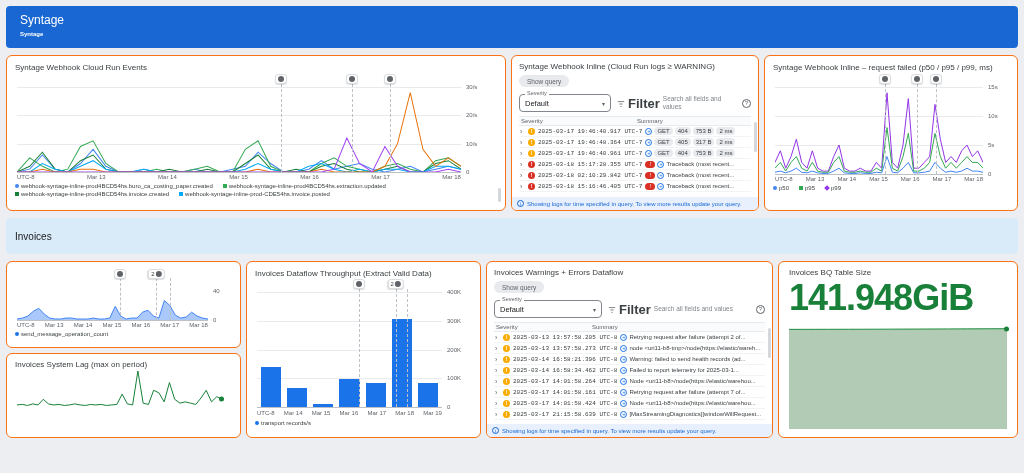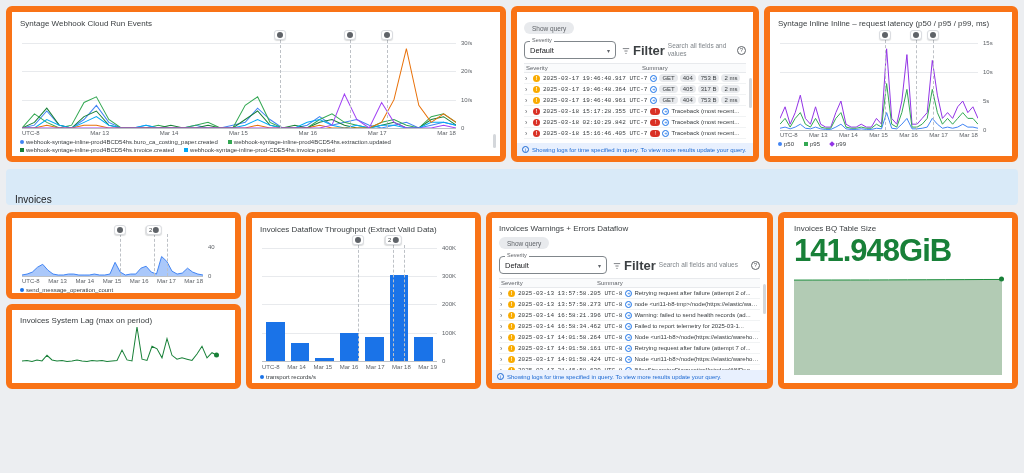--- a/index.html
+++ b/index.html
@@ -4,21 +4,21 @@
 <style>
   html,body{margin:0;padding:0;background:#e4e6e9;}
   *{box-sizing:border-box;}
   .page{width:1024px;height:473px;padding:6px;background:#eceef1;font-family:"Liberation Sans",sans-serif;position:relative;overflow:hidden;}
   .app-header{height:42px;background:#1967d2;border-radius:4px;padding:7px 14px;margin-bottom:7px;}
   .app-title{color:#fff;font-size:12px;}
   .app-subtitle{color:#fff;font-size:6px;font-weight:bold;margin-top:4px;}
   .row{display:flex;gap:5px;}
   .row1{height:156px;margin-bottom:7px;}
   .row2{height:177px;margin-bottom:6px;}
-  .card{background:#fff;border:6px solid #f97316;border-radius:6px;position:relative;overflow:hidden;}
+  .card{background:#fff;border:1px solid #f97316;border-radius:6px;position:relative;overflow:hidden;}
   .card-title{font-size:8px;color:#3c4043;white-space:nowrap;overflow:hidden;}
   
   .plot{position:relative;border-bottom:1px solid #bdc1c6;}
   .gridline{position:absolute;left:0;right:0;height:0;border-top:1px solid #e8eaed;}
   .ytick{position:absolute;right:-34px;width:32px;font-size:6px;color:#5f6368;transform:translateY(-50%);padding-left:3px;}
   .plot-svg{position:absolute;inset:0;width:100%;height:100%;}
   .evt-line{position:absolute;top:-3px;bottom:0;width:0;border-left:1px dashed #bdc1c6;}
   .evt-badge{position:absolute;top:-13px;transform:translateX(-50%);background:#fff;border:1px solid #dadce0;border-radius:3px;height:10px;padding:0 2px;display:flex;align-items:center;gap:1px;box-shadow:0 1px 1px rgba(60,64,67,.18);}
   .evt-dot{width:6px;height:6px;border-radius:50%;background:#5f6368;display:inline-block;}
   .evt-count{font-size:6px;color:#3c4043;}
@@ -67,49 +67,53 @@
   .log-time{font-family:"Liberation Mono",monospace;font-size:6px;color:#3c4043;white-space:nowrap;flex:0 0 auto;}
   .log-sum{display:flex;align-items:center;gap:2px;min-width:0;overflow:hidden;flex:1;white-space:nowrap;}
   .plus-ic{width:7px;height:7px;border:1px solid #1a73e8;border-radius:50%;color:#1a73e8;font-size:6px;line-height:1;display:flex;align-items:center;justify-content:center;flex:0 0 auto;}
   .red-pill{min-width:10px;height:7px;border-radius:4px;background:#d93025;color:#fff;font-size:5px;display:flex;align-items:center;justify-content:center;flex:0 0 auto;}
   .chip{background:#e8eaed;border-radius:5px;font-size:6px;color:#3c4043;padding:0 3px;height:8px;line-height:8px;flex:0 0 auto;}
   .sum-text{font-size:6px;color:#3c4043;overflow:hidden;text-overflow:ellipsis;}
   .log-footer{height:13px;background:#e8f0fe;display:flex;align-items:center;gap:3px;padding:0 5px;margin:0 -7px;font-size:6px;color:#1967d2;flex:0 0 auto;white-space:nowrap;overflow:hidden;}
   .info-icon{width:7px;height:7px;border:1px solid #1967d2;border-radius:50%;font-size:5px;display:flex;align-items:center;justify-content:center;flex:0 0 auto;font-style:normal;}
   .logs-scroll{right:1px;top:66px;width:3px;height:30px;}
   
-  .band{border-radius:4px;padding:0 9px;display:flex;align-items:flex-end;font-size:10px;color:#202124;}
+  .band{border-radius:4px;padding:0 9px;display:flex;align-items:center;font-size:10px;color:#202124;}
   .band-blue{height:36px;background:#d9eaf8;margin-bottom:7px;}
   .band-green{height:26px;background:#e4f1e6;}
   
   .col-stack{width:235px;display:flex;flex-direction:column;gap:5px;}
   .card-pubsub{height:87px;padding:6px 8px 2px;}
   .card-pubsub .plot{height:40px;margin:13px 24px 1px 2px;}
   .card-pubsub .ytick{right:-22px;width:20px;}
   .card-pubsub .x-labels{margin-right:24px;}
   .card-pubsub .evt-badge{top:-12px;}
   .card-lag{flex:1;padding:6px 8px 4px;}
   .big-value{color:#188038;font-weight:bold;line-height:1.05;}
   .card-lag .big-value{font-size:19px;margin:1px 0 2px;}
   .card-lag .plot{height:36px;margin:2px 10px 2px 2px;border-bottom:none;}
   .card-tp{width:235px;padding:7px 8px 3px;display:flex;flex-direction:column;}
   .card-tp .plot{height:116px;margin:14px 30px 1px 2px;}
   .card-tp .ytick{right:-28px;width:26px;}
   .card-tp .x-labels{margin-right:30px;}
   .bars{position:absolute;inset:0;display:flex;align-items:flex-end;gap:6px;padding:0 4px;}
   .bar{flex:1;background:#1a73e8;}
   .card-bq{width:240px;padding:6px 10px 8px;display:flex;flex-direction:column;}
-  .card-bq .big-value{font-size:31px;letter-spacing:-1px;margin-top:2px;white-space:nowrap;}
+  .card-bq .big-value{font-size:36px;letter-spacing:-1px;margin-top:2px;white-space:nowrap;}
   .card-bq .plot{flex:1;margin-top:6px;border-bottom:none;}
 </style>
 </head>
 <body>
 
 <div class="page">
 
+  <header class="app-header">
+    <div class="app-title">Syntage</div>
+    <div class="app-subtitle">Syntage</div>
+  </header>
 
   <div class="row row1">
 
     <section class="card card-events">
       <div class="card-title">Syntage Webhook Cloud Run Events</div>
       <div class="plot">
           <div class="gridline" style="top: 0%;"></div>
           <div class="ytick" style="top: 0%;">30/s</div>
           <div class="gridline" style="top: 33.3%;"></div>
           <div class="ytick" style="top: 33.3%;">20/s</div>
@@ -161,20 +165,21 @@
           </span>
           <span class="leg-item">
             <span class="leg-mark square" style="background: rgb(3, 169, 244);"></span>
             <span class="leg-text">webhook-syntage-inline-prod-CDE54hs.invoice.posted</span>
           </span>
         </div>
       <div class="scroll-thumb legend-scroll"></div>
     </section>
 
     <section class="card card-logs card-logs-mid">
+      <div class="card-title">Syntage Webhook Inline (Cloud Run logs ≥ WARNING)</div>
       <button class="show-query">Show query</button>
       <div class="controls">
         <div class="select">
           <span class="select-label">Severity</span>
           <span class="select-value">Default</span>
           <span class="select-arrow">▾</span>
         </div>
         <div class="filter-box">
           <span><svg width="8" height="8" viewBox="0 0 10 10">
                 <path d="M1 2h8M3 5h4M4.2 8h1.6" stroke="#5f6368" stroke-width="1" fill="none"></path>
@@ -257,21 +262,21 @@
           </div>
         </div>
       <div class="log-footer">
         <span class="info-icon">i</span>
         <span>Showing logs for time specified in query. To view more results update your query.</span>
       </div>
       <div class="scroll-thumb logs-scroll"></div>
     </section>
 
     <section class="card card-latency">
-      <div class="card-title">Syntage Inline Inline – request latency (p50 / p95 / p99, ms)</div>
+      <div class="card-title">Syntage Webhook Inline – request failed (p50 / p95 / p99, ms)</div>
       <div class="plot">
           <div class="gridline" style="top: 0%;"></div>
           <div class="ytick" style="top: 0%;">15s</div>
           <div class="gridline" style="top: 33.3%;"></div>
           <div class="ytick" style="top: 33.3%;">10s</div>
           <div class="gridline" style="top: 66.7%;"></div>
           <div class="ytick" style="top: 66.7%;">5s</div>
           <div class="ytick" style="top: 100%;">0</div>
           <svg viewBox="0 0 100 100" preserveAspectRatio="none" class="plot-svg">
             <polyline points="0.00,86.67 2.56,73.33 5.13,93.33 7.69,80.00 10.26,60.00 12.82,86.67 15.38,93.33 17.95,73.33 20.51,93.33 23.08,96.67 25.64,96.67 28.21,80.00 30.77,66.67 33.33,93.33 35.90,96.67 38.46,96.67 41.03,93.33 43.59,96.67 46.15,96.67 48.72,86.67 51.28,93.33 53.85,6.67 56.41,86.67 58.97,93.33 61.54,66.67 64.10,13.33 66.67,93.33 69.23,93.33 71.79,86.67 74.36,80.00 76.92,20.00 79.49,60.00 82.05,86.67 84.62,80.00 87.18,86.67 89.74,73.33 92.31,66.67 94.87,80.00 97.44,73.33 100.00,86.67" fill="none" stroke="#9334e6" stroke-width="1" vector-effect="non-scaling-stroke"></polyline>

